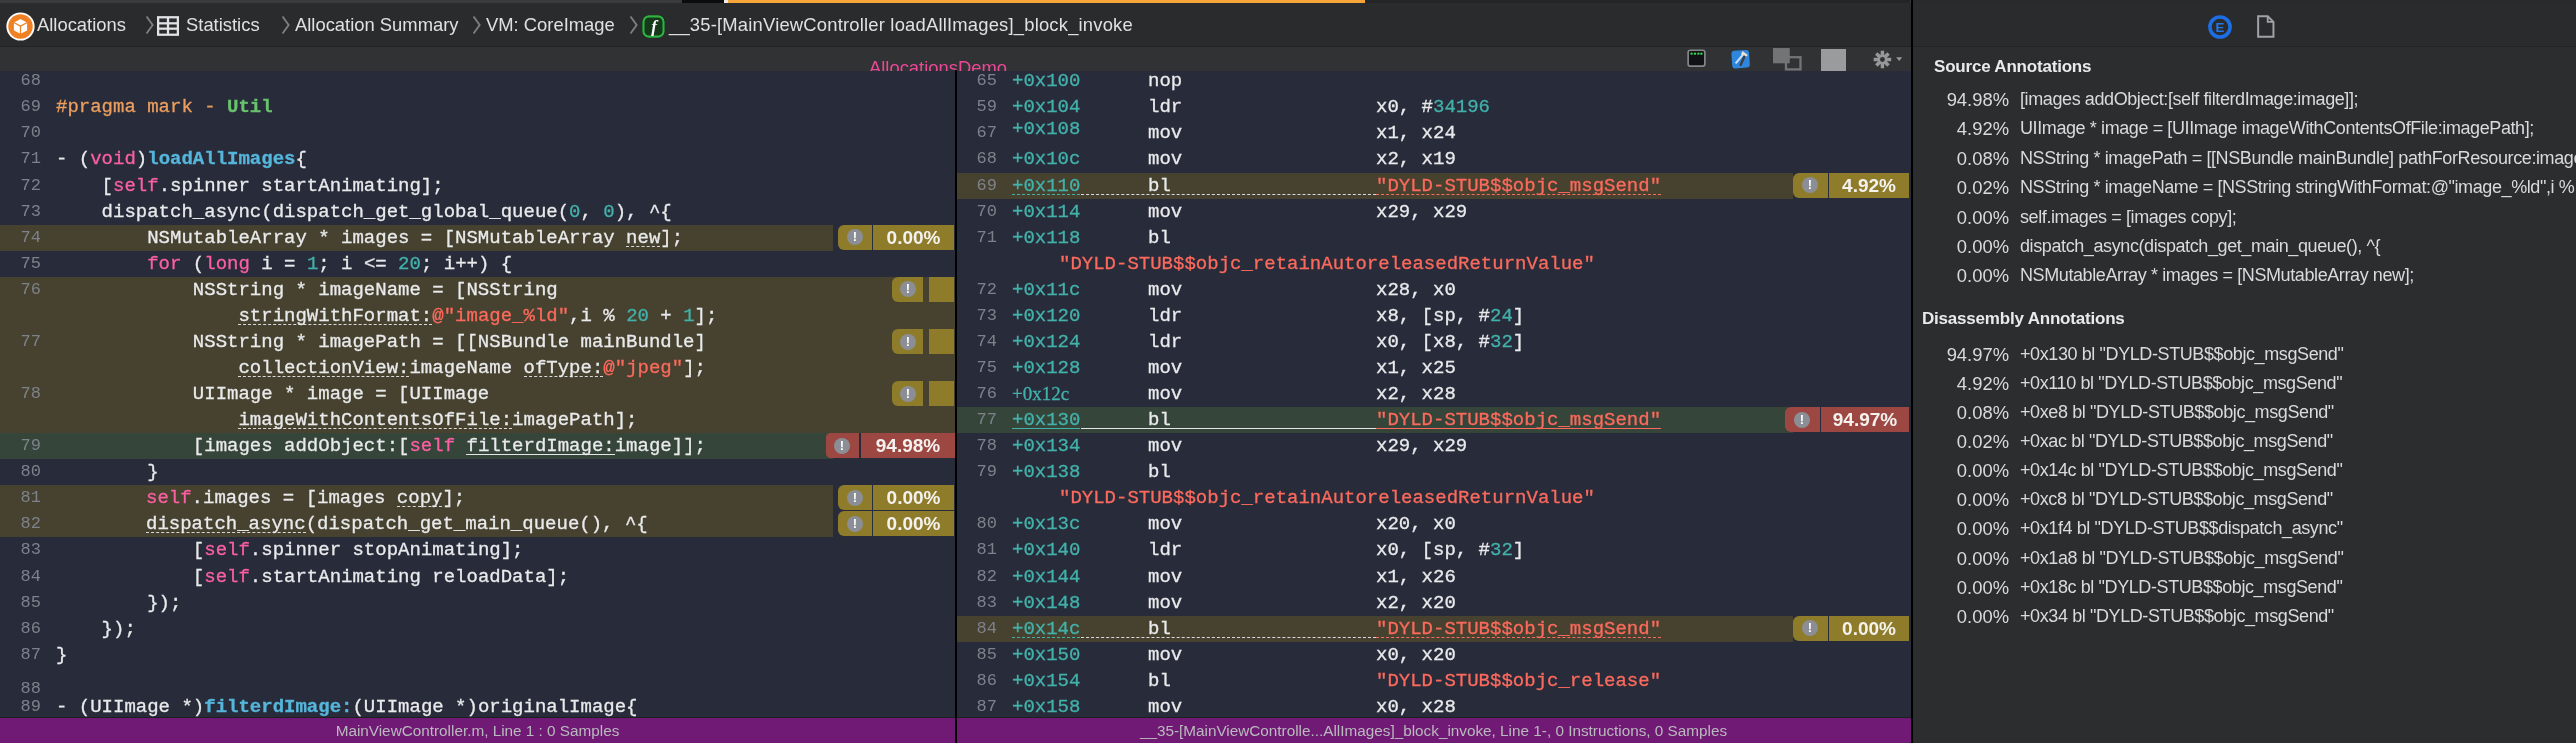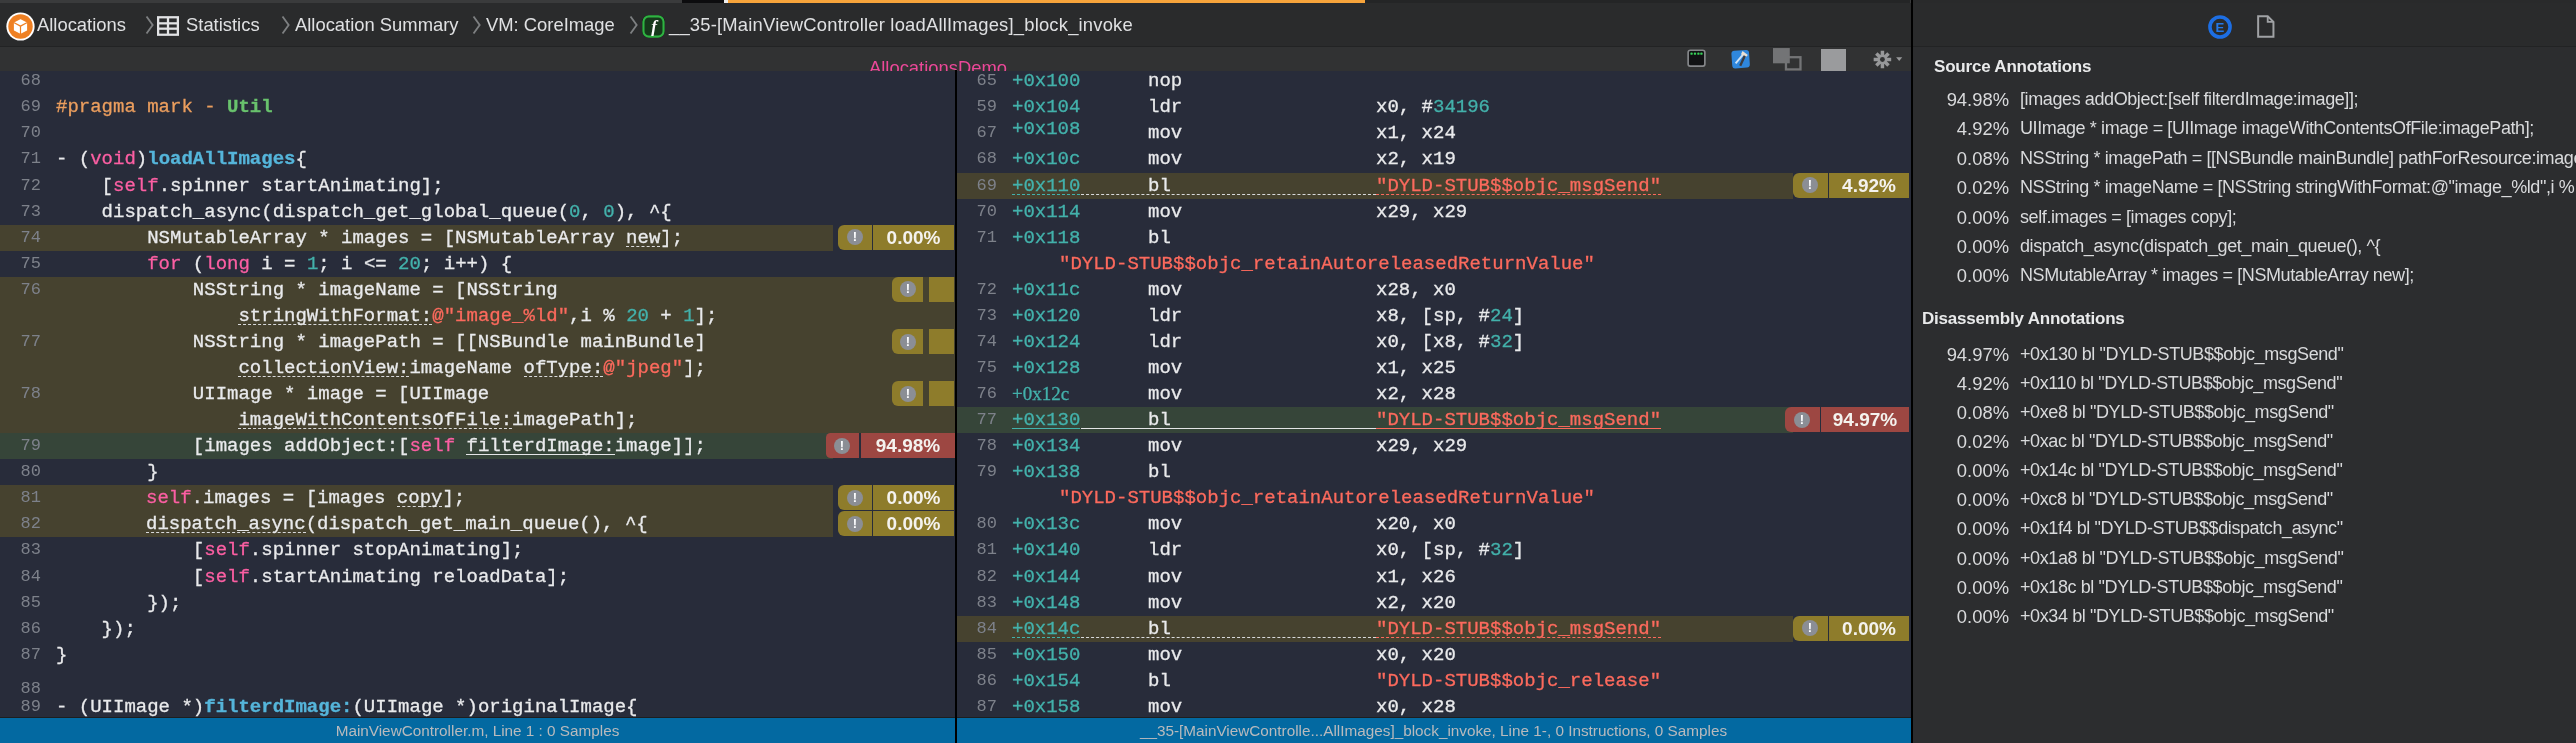--- a/index.html
+++ b/index.html
@@ -23,21 +23,21 @@
 .ust{border-bottom:1.5px solid #43b1ab;}
 span.il{display:inline-block;height:22px;line-height:26px;vertical-align:top;}
 .badge{position:absolute;height:25px;display:flex;align-items:center;justify-content:center;
  color:#f4f2ee;font-size:19px;font-weight:bold;font-family:"Liberation Sans",sans-serif;}
 .bexc{position:absolute;width:16px;height:16px;border-radius:50%;background:#8b8e95;color:#fdfdfe;
  font-size:13px;font-weight:bold;text-align:center;line-height:16px;top:4.6px;}
 .olv{background:#8e7c2b;}
 .red{background:#9d4742;}
 .ann{position:absolute;height:29px;line-height:29px;color:#d9dadc;font-size:18px;letter-spacing:-0.4px;white-space:pre;}
 .annp{position:absolute;height:29px;line-height:29px;color:#d9dadc;font-size:18.4px;text-align:right;}
-.bar{position:absolute;height:27px;background:#0369a1;border-top:0.8px solid #1d1e1f;
+.bar{position:absolute;height:27px;background:#701a75;border-top:0.8px solid #1d1e1f;
  color:#b9babd;font-size:15.3px;text-align:center;line-height:26px;}
 </style></head><body>
 <div class="abs" style="left:0;top:0;width:2576px;height:3.1px;background:#3a3b3c;"></div>
 <div class="abs" style="left:682px;top:0;width:42px;height:3.1px;background:#0c0c0e;"></div>
 <div class="abs" style="left:724px;top:0;width:3.8px;height:3.1px;background:#ededee;"></div>
 <div class="abs" style="left:728px;top:0;width:638px;height:3.1px;background:#f7a43b;"></div>
 <div class="abs" style="left:1365px;top:0;width:545px;height:3.1px;background:#242526;"></div>
 <div class="abs" style="left:1911px;top:0;width:665px;height:3.1px;background:#292a2b;"></div>
 <div class="abs" style="left:0;top:3.1px;width:2576px;height:44px;background:#2a2b2c;border-bottom:0.8px solid #222324;"></div>
 <svg class="abs" style="left:6.1px;top:12.3px;" width="29" height="29" viewBox="0 0 38 38">

